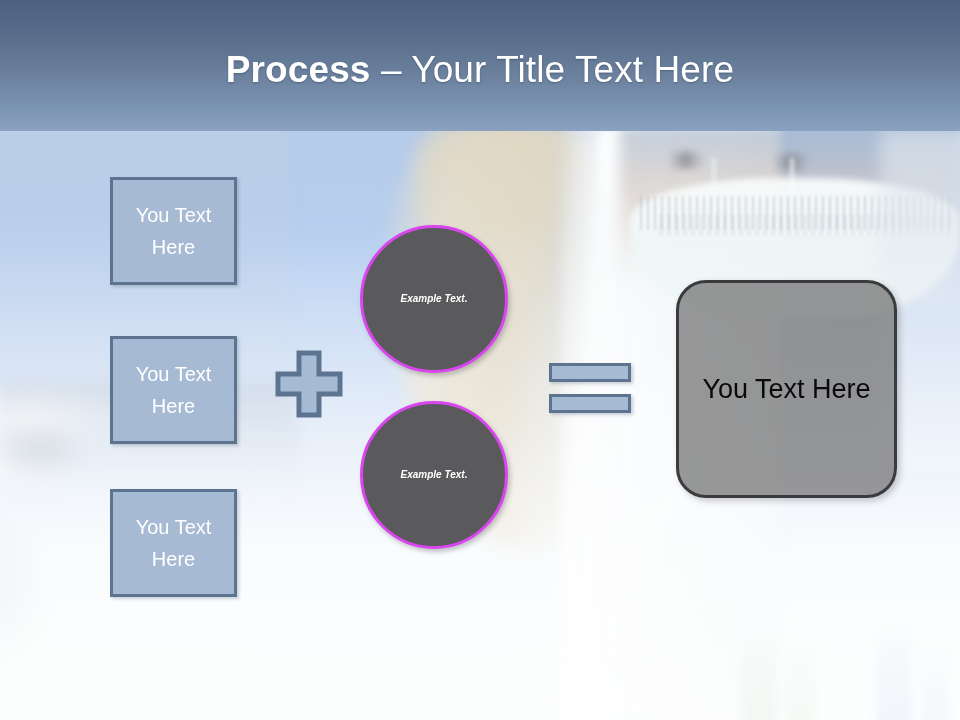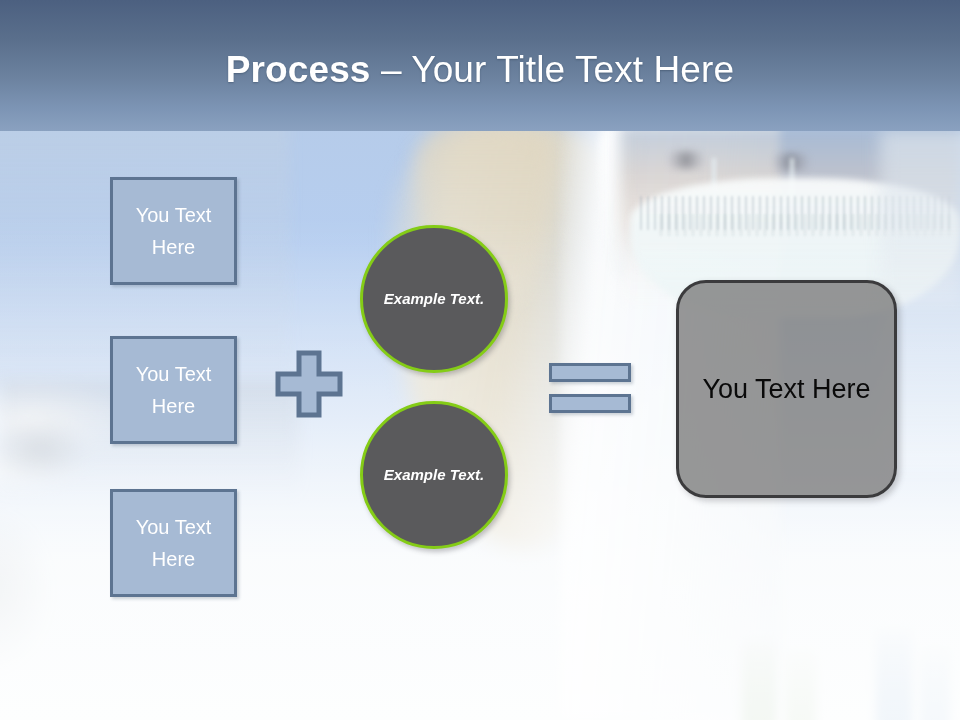--- a/index.html
+++ b/index.html
@@ -227,28 +227,28 @@
   }
   .plus svg { display: block; }
 
   
   .circle {
     position: absolute;
     width: 148px;
     height: 148px;
     border-radius: 50%;
     background: #5a5a5c;
-    border: 3px solid #84cc16;
+    border: 3px solid #d946ef;
     box-sizing: border-box;
     display: flex;
     align-items: center;
     justify-content: center;
     text-align: center;
     color: #ffffff;
-    font-size: 15px;
+    font-size: 10px;
     line-height: 24px;
     font-weight: bold;
     font-style: italic;
     box-shadow: 2px 3px 5px rgba(60,60,65,0.30);
   }
   .circle.c1 { left: 360px; top: 225px; }
   .circle.c2 { left: 360px; top: 401px; }
 
   
   .equals {

